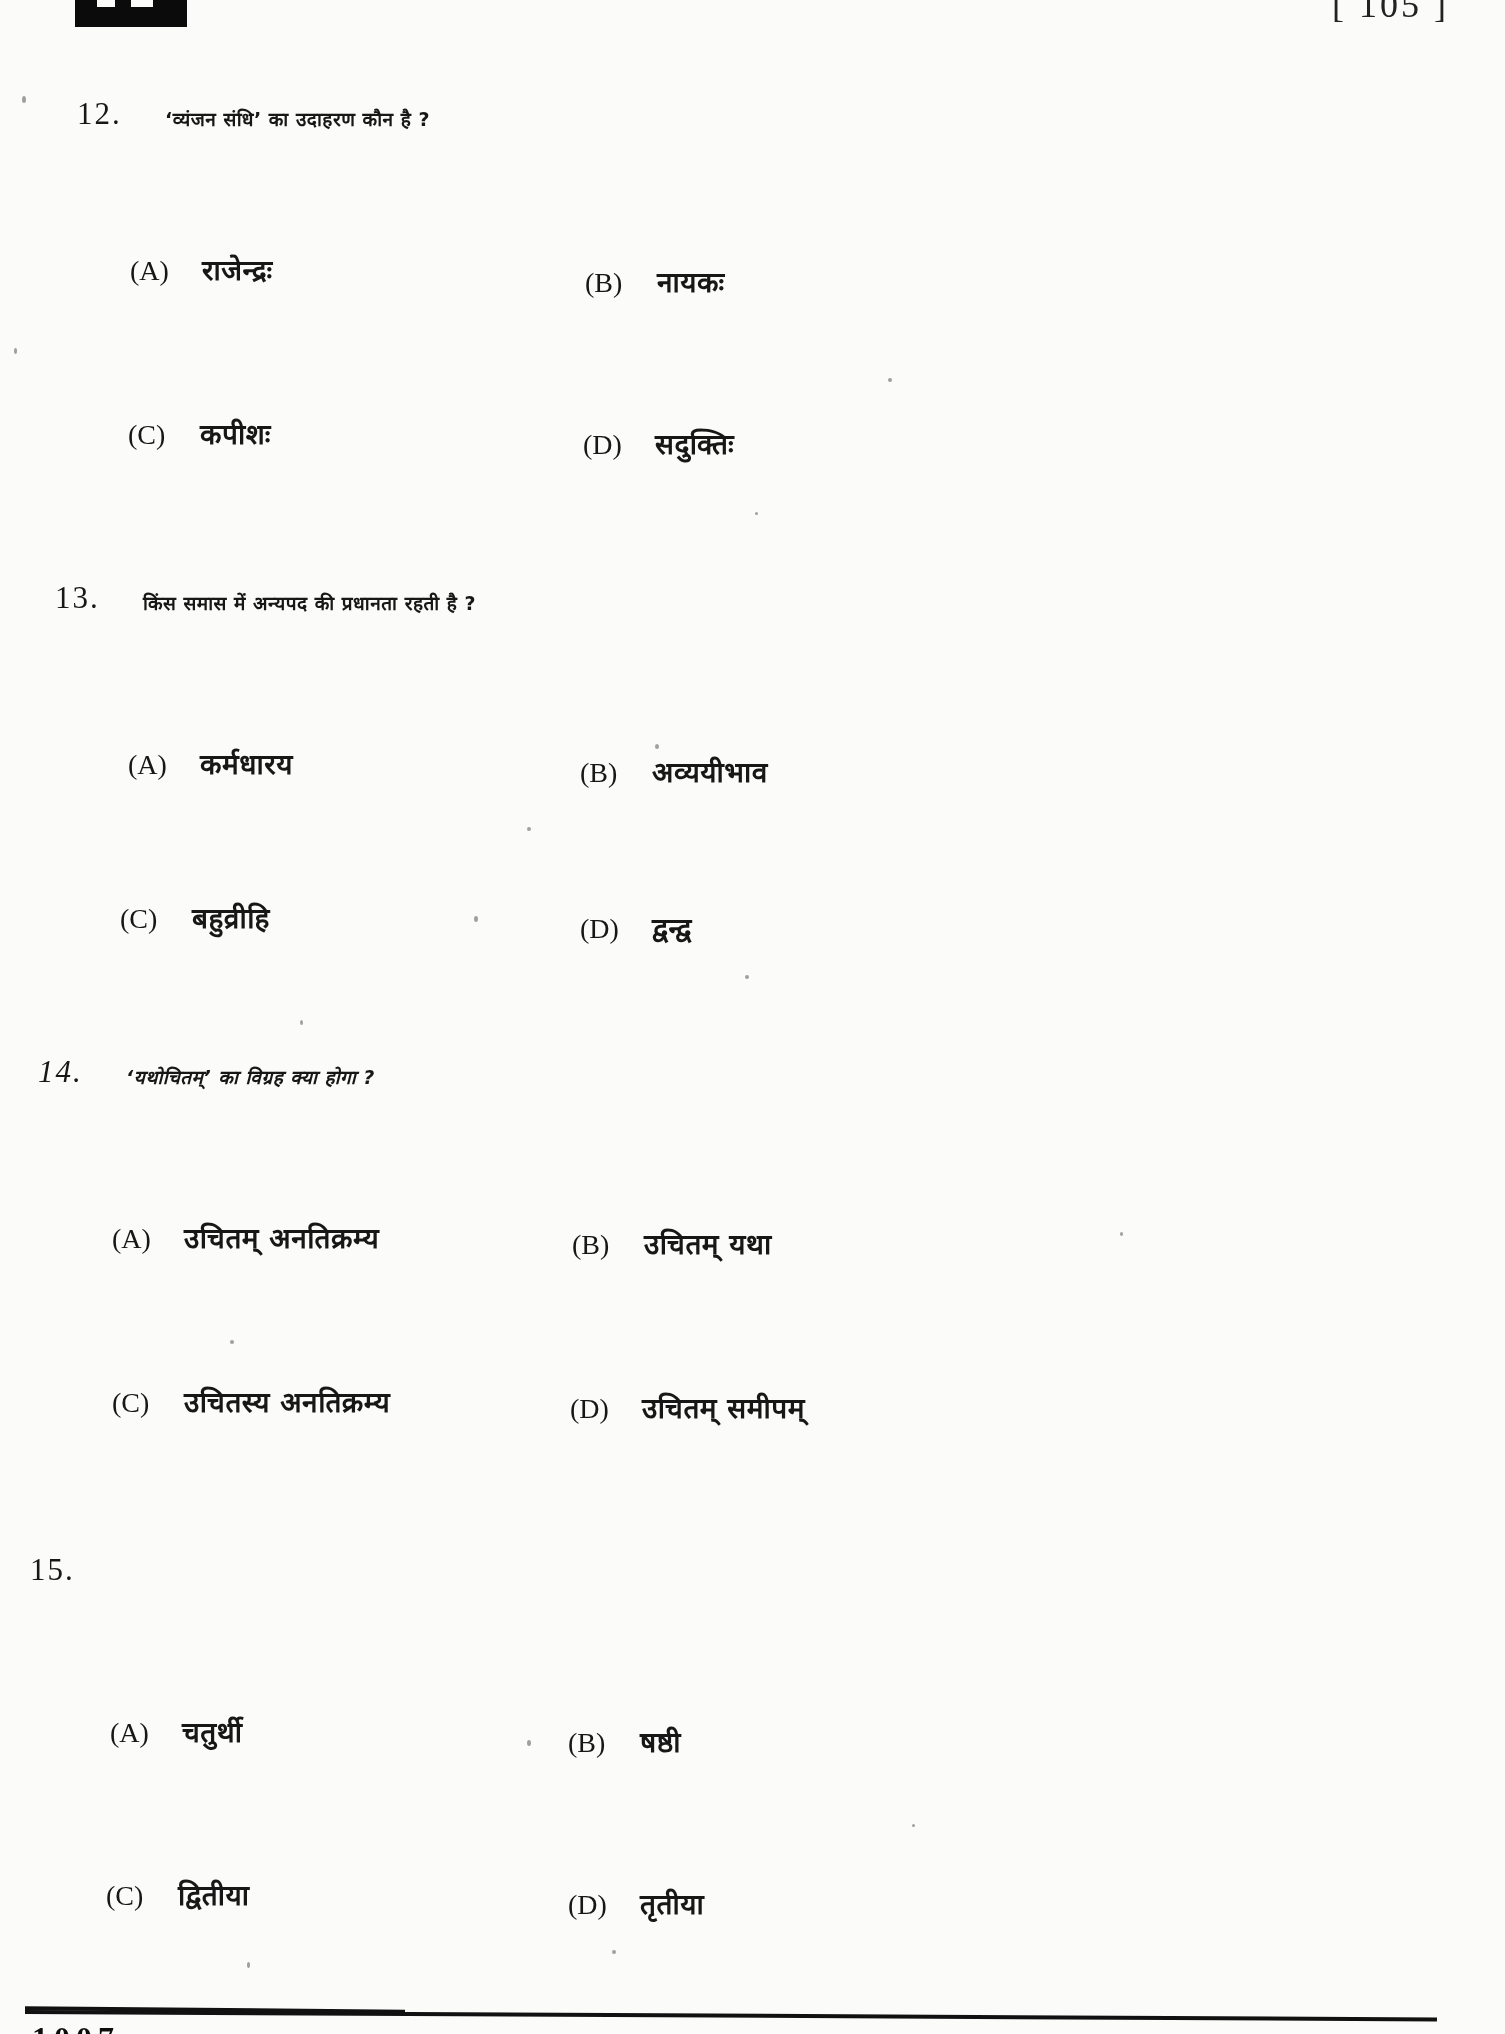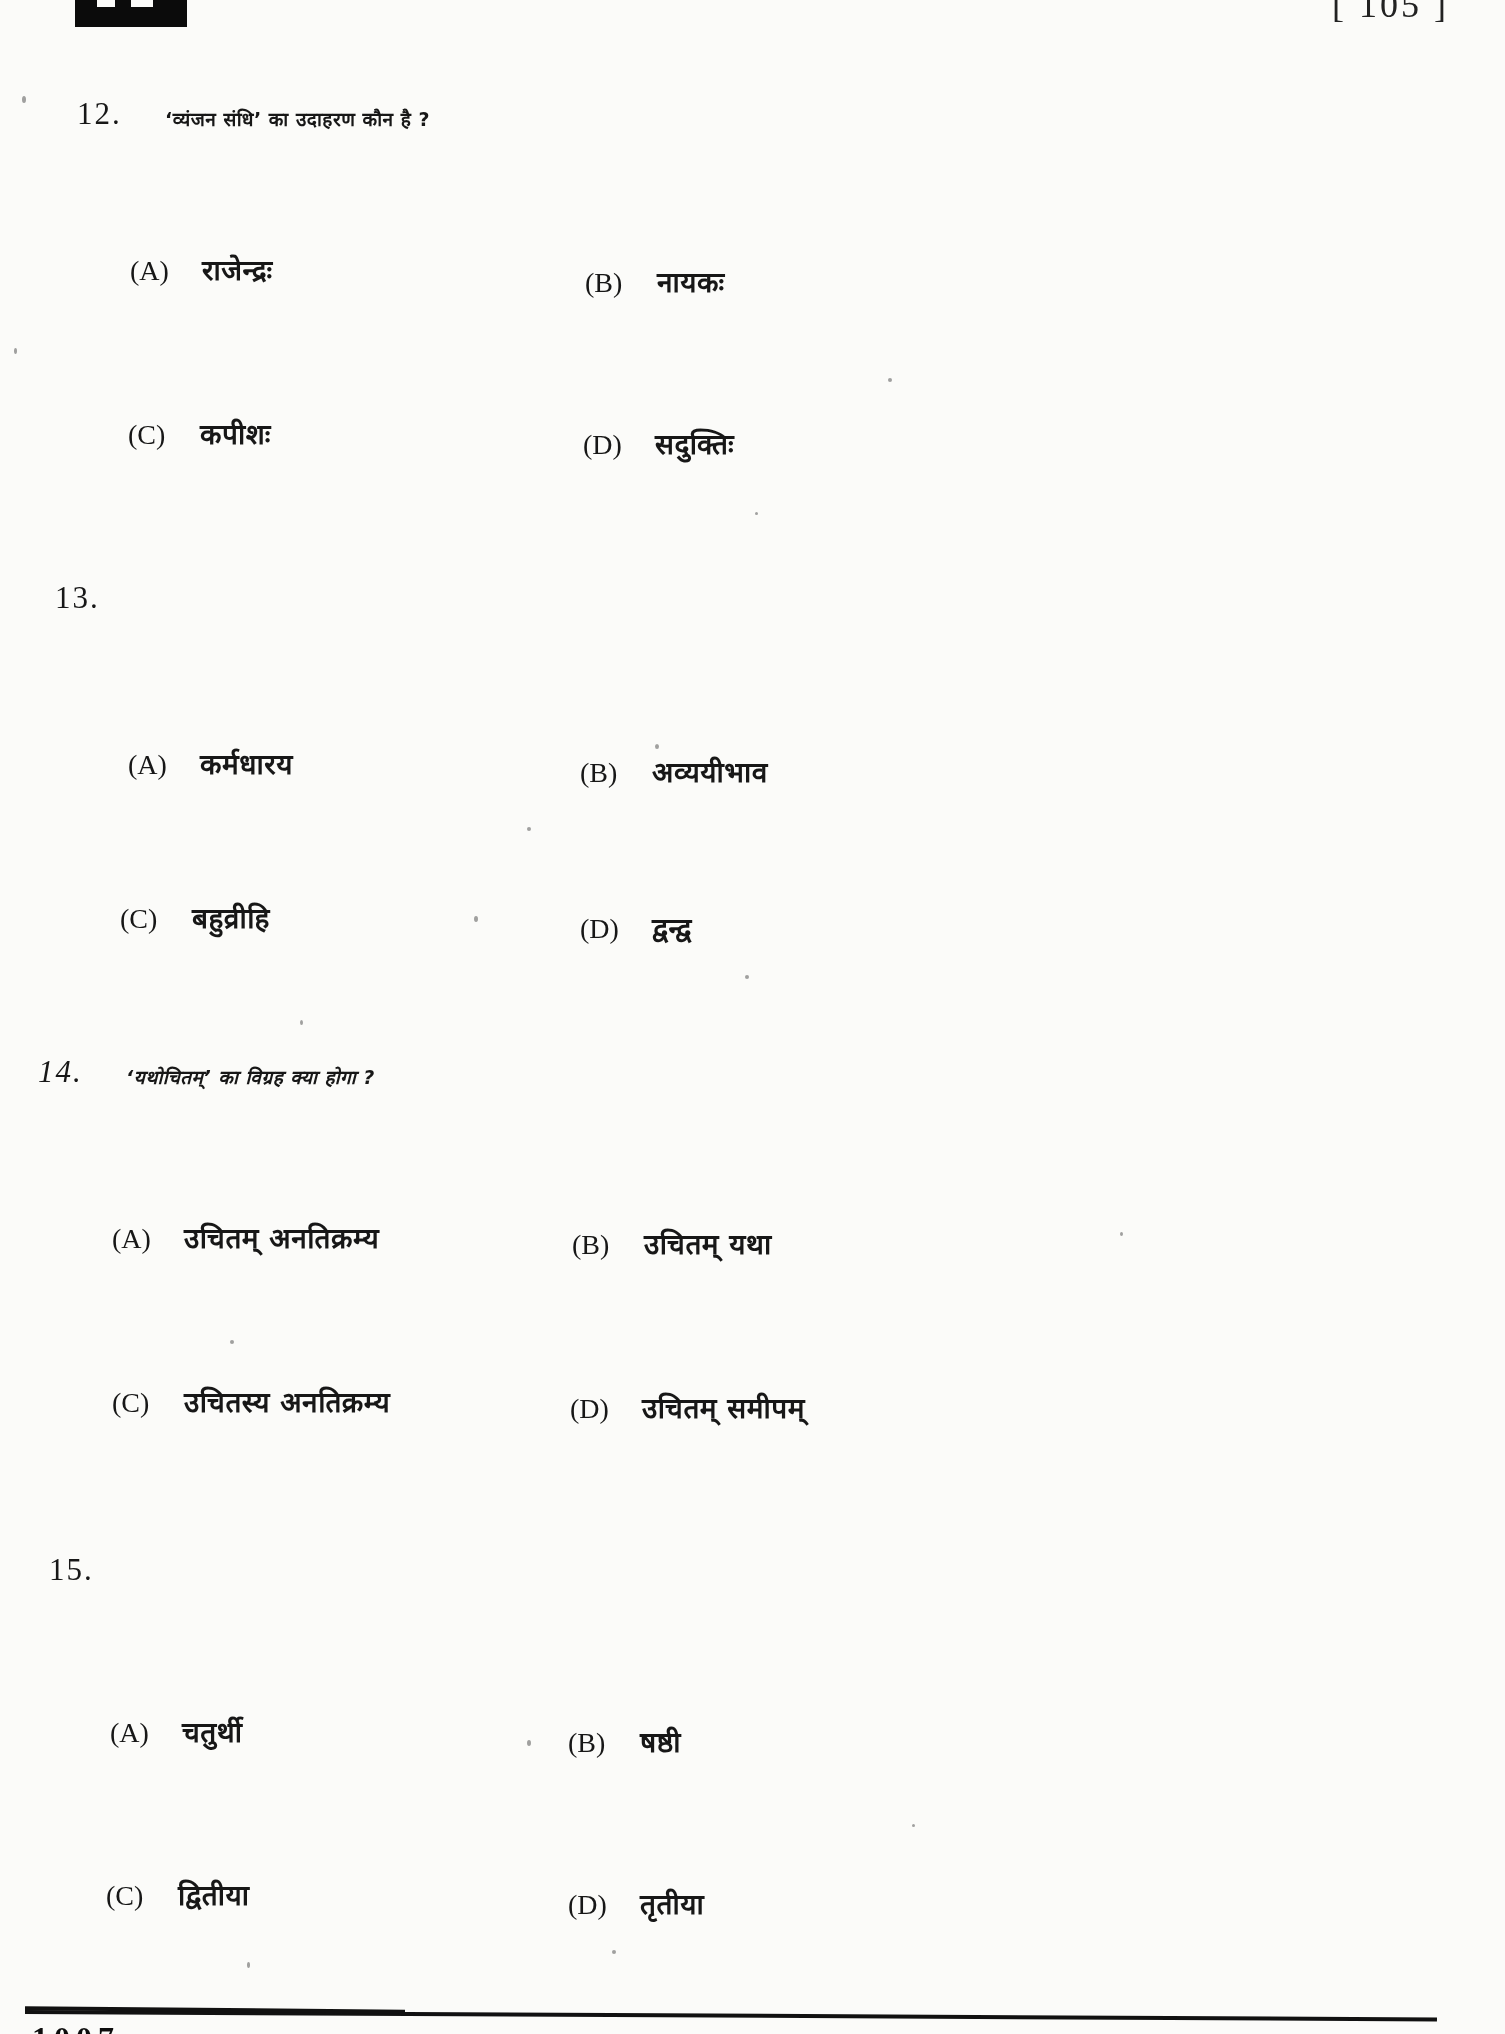--- a/index.html
+++ b/index.html
@@ -154,20 +154,21 @@
   <span class="opt-label">(C)</span>
   <span class="opt-text">कपीशः</span>
 </div>
 <div class="opt" style="left:583px; top:424px;">
   <span class="opt-label">(D)</span>
   <span class="opt-text">सदुक्तिः</span>
 </div>
 
 <div class="q-head" style="left:55px; top:580px;">
   <span class="q-num">13.</span>
+  <span class="q-text">किंस समास में अन्यपद की प्रधानता रहती है ?</span>
 </div>
 <div class="opt" style="left:128px; top:744px;">
   <span class="opt-label">(A)</span>
   <span class="opt-text">कर्मधारय</span>
 </div>
 <div class="opt" style="left:580px; top:752px;">
   <span class="opt-label">(B)</span>
   <span class="opt-text">अव्ययीभाव</span>
 </div>
 <div class="opt" style="left:120px; top:898px;">
@@ -193,21 +194,21 @@
 </div>
 <div class="opt" style="left:112px; top:1382px;">
   <span class="opt-label">(C)</span>
   <span class="opt-text">उचितस्य अनतिक्रम्य</span>
 </div>
 <div class="opt" style="left:570px; top:1388px;">
   <span class="opt-label">(D)</span>
   <span class="opt-text">उचितम् समीपम्</span>
 </div>
 
-<div class="q-head" style="left:49px; top:1552px;">
+<div class="q-head" style="left:30px; top:1552px;">
   <span class="q-num">15.</span>
 </div>
 <div class="opt" style="left:110px; top:1712px;">
   <span class="opt-label">(A)</span>
   <span class="opt-text">चतुर्थी</span>
 </div>
 <div class="opt" style="left:568px; top:1722px;">
   <span class="opt-label">(B)</span>
   <span class="opt-text">षष्ठी</span>
 </div>

